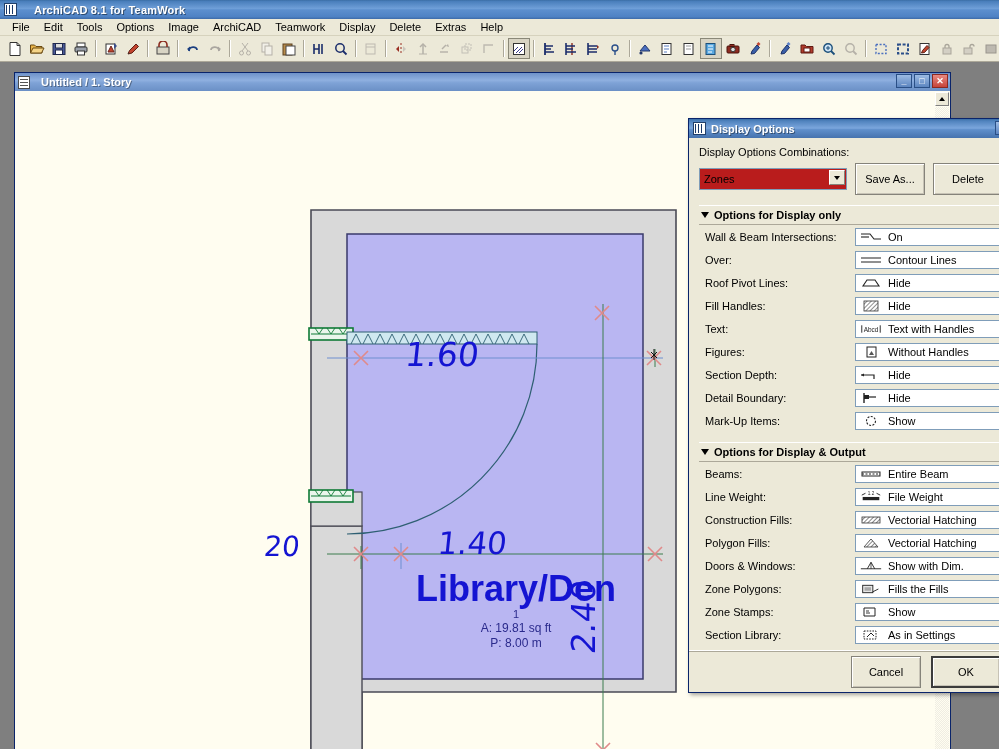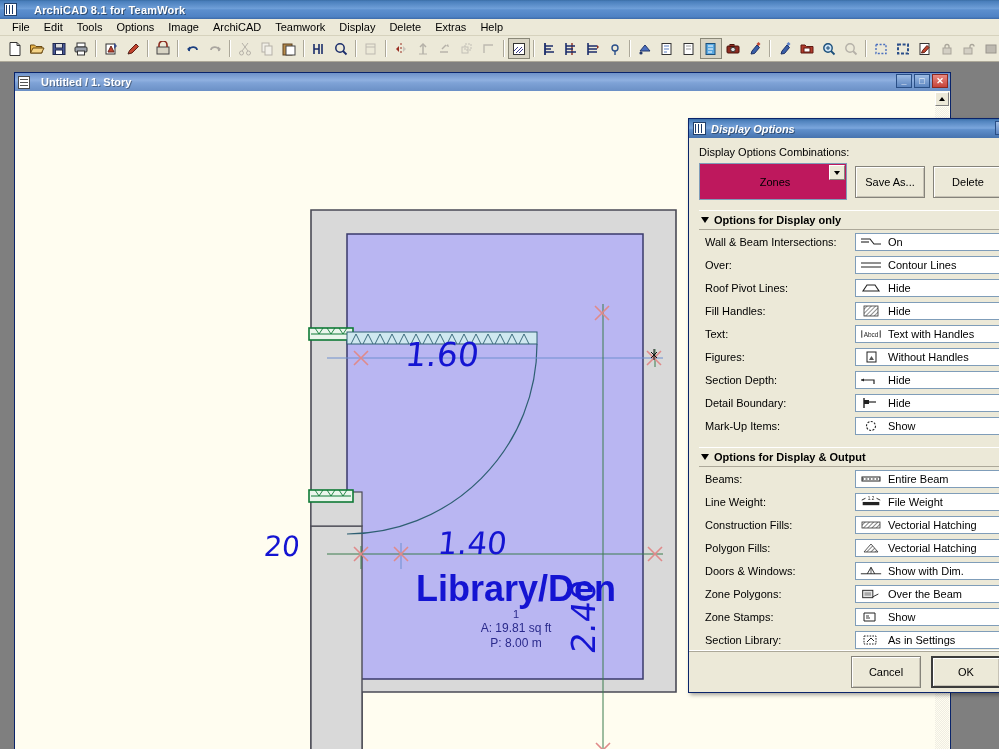--- a/index.html
+++ b/index.html
@@ -96,34 +96,34 @@
     position:absolute;left:688px;top:118px;width:326px;height:575px;
     background:#ece9d8;border:1px solid #0a246a;box-sizing:border-box;
     box-shadow:2px 2px 4px rgba(0,0,0,.35);
   }
   .dlg-title{
     height:19px;
     background:linear-gradient(to bottom,#3b6ea5 0%,#4f82bd 10%,#7ba6dd 48%,#5f8fcb 56%,#4673ae 100%);
     display:flex;align-items:center;color:#fff;font-weight:bold;font-size:11px;
     padding-left:4px;box-sizing:border-box;position:relative;
   }
-  .dlg-title .dtx{margin-left:5px;text-shadow:1px 1px 0 rgba(0,0,0,.4);font-style:italic;}
+  .dlg-title .dtx{margin-left:5px;text-shadow:1px 1px 0 rgba(0,0,0,.4);}
   .dlg-help{
     position:absolute;right:3px;top:2px;width:15px;height:14px;
     background:linear-gradient(to bottom,#9dbbe4,#5c85c0);border:1px solid #2a4f86;
     box-sizing:border-box;color:#fff;font-size:9px;font-weight:bold;
     display:flex;align-items:center;justify-content:center;line-height:1;
   }
   .dlg-body{padding:8px 10px 0 10px;}
   .lbl{font-size:11px;color:#000;}
   .combo-row{display:flex;align-items:center;gap:8px;margin-top:5px;}
   .combo{
-    width:155px;height:37px;background:#be185d;border:1px solid #7f9db9;
+    width:155px;height:22px;background:#b91c1c;border:1px solid #7f9db9;
     box-sizing:border-box;display:flex;align-items:center;position:relative;
-    padding-left:4px;font-size:11px;justify-content:center;
+    padding-left:4px;font-size:11px;
   }
   .combo .arrow{
     position:absolute;right:1px;top:1px;width:16px;height:15px;background:#ece9d8;
     border:1px solid #fff;border-right-color:#85837a;border-bottom-color:#85837a;
     box-sizing:border-box;display:flex;align-items:center;justify-content:center;
   }
   .combo .arrow::after{content:"";border-left:3px solid transparent;border-right:3px solid transparent;border-top:4px solid #000;}
   .btn{
     height:32px;min-width:70px;background:#ece9d8;
     border:1px solid #85837a;box-shadow:inset 1px 1px 0 #fff,inset -1px -1px 0 #c7c3b6;
@@ -774,21 +774,21 @@
       <div class="opt-row">
         <div class="opt-name">Zone Polygons:</div>
         <div class="opt-ctl">
           <span class="opt-ico">
             <svg width="26" height="12" viewBox="0 0 26 12">
                 <rect x="4" y="2" width="11" height="8" fill="#e6e6e6" stroke="#222" stroke-width="1"></rect>
                 <path d="M6 5h7M6 7h7" stroke="#555" stroke-width=".8"></path>
                 <path d="M15 9l6-3" stroke="#222" stroke-width="1"></path>
               </svg>
           </span>
-          <span>Over the Beam</span>
+          <span>Fills the Fills</span>
         </div>
       </div>
 
       <div class="opt-row">
         <div class="opt-name">Zone Stamps:</div>
         <div class="opt-ctl">
           <span class="opt-ico">
             <svg width="24" height="12" viewBox="0 0 24 12">
                 <path d="M5 2h11v8H5z" fill="none" stroke="#222" stroke-width="1"></path>
                 <path d="M7 5h3M7 7h4" stroke="#222" stroke-width=".9"></path>

